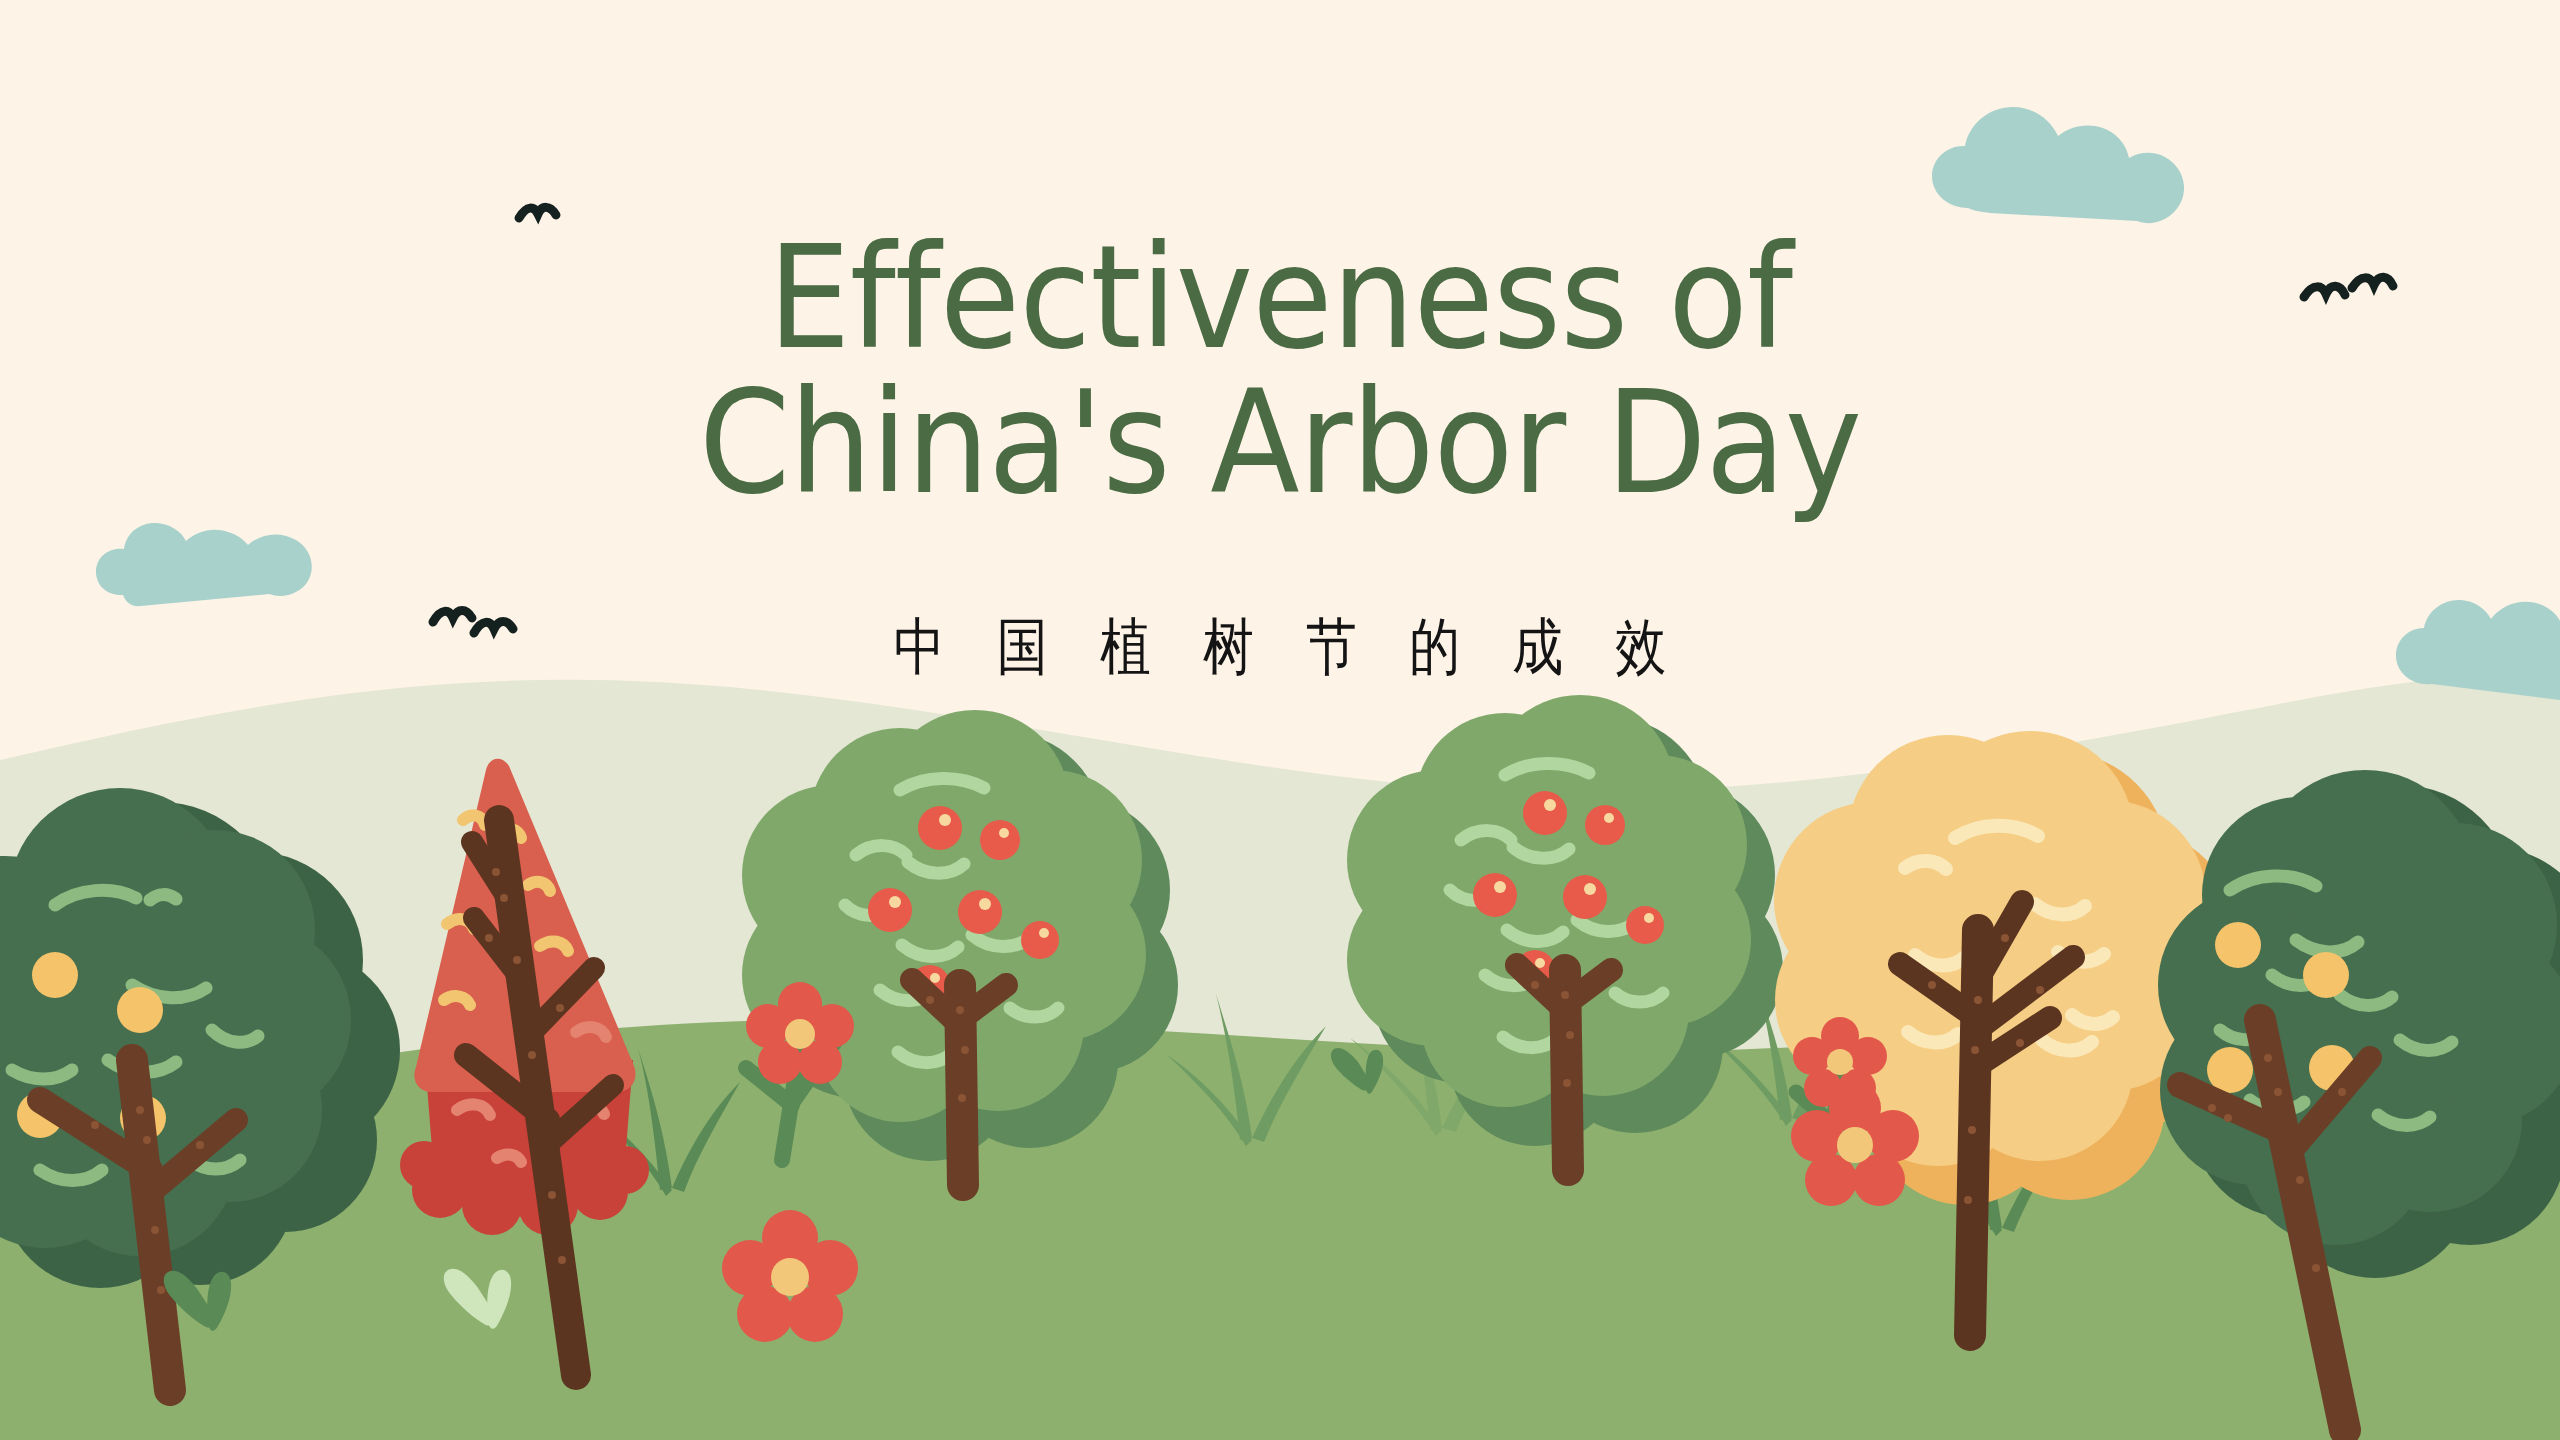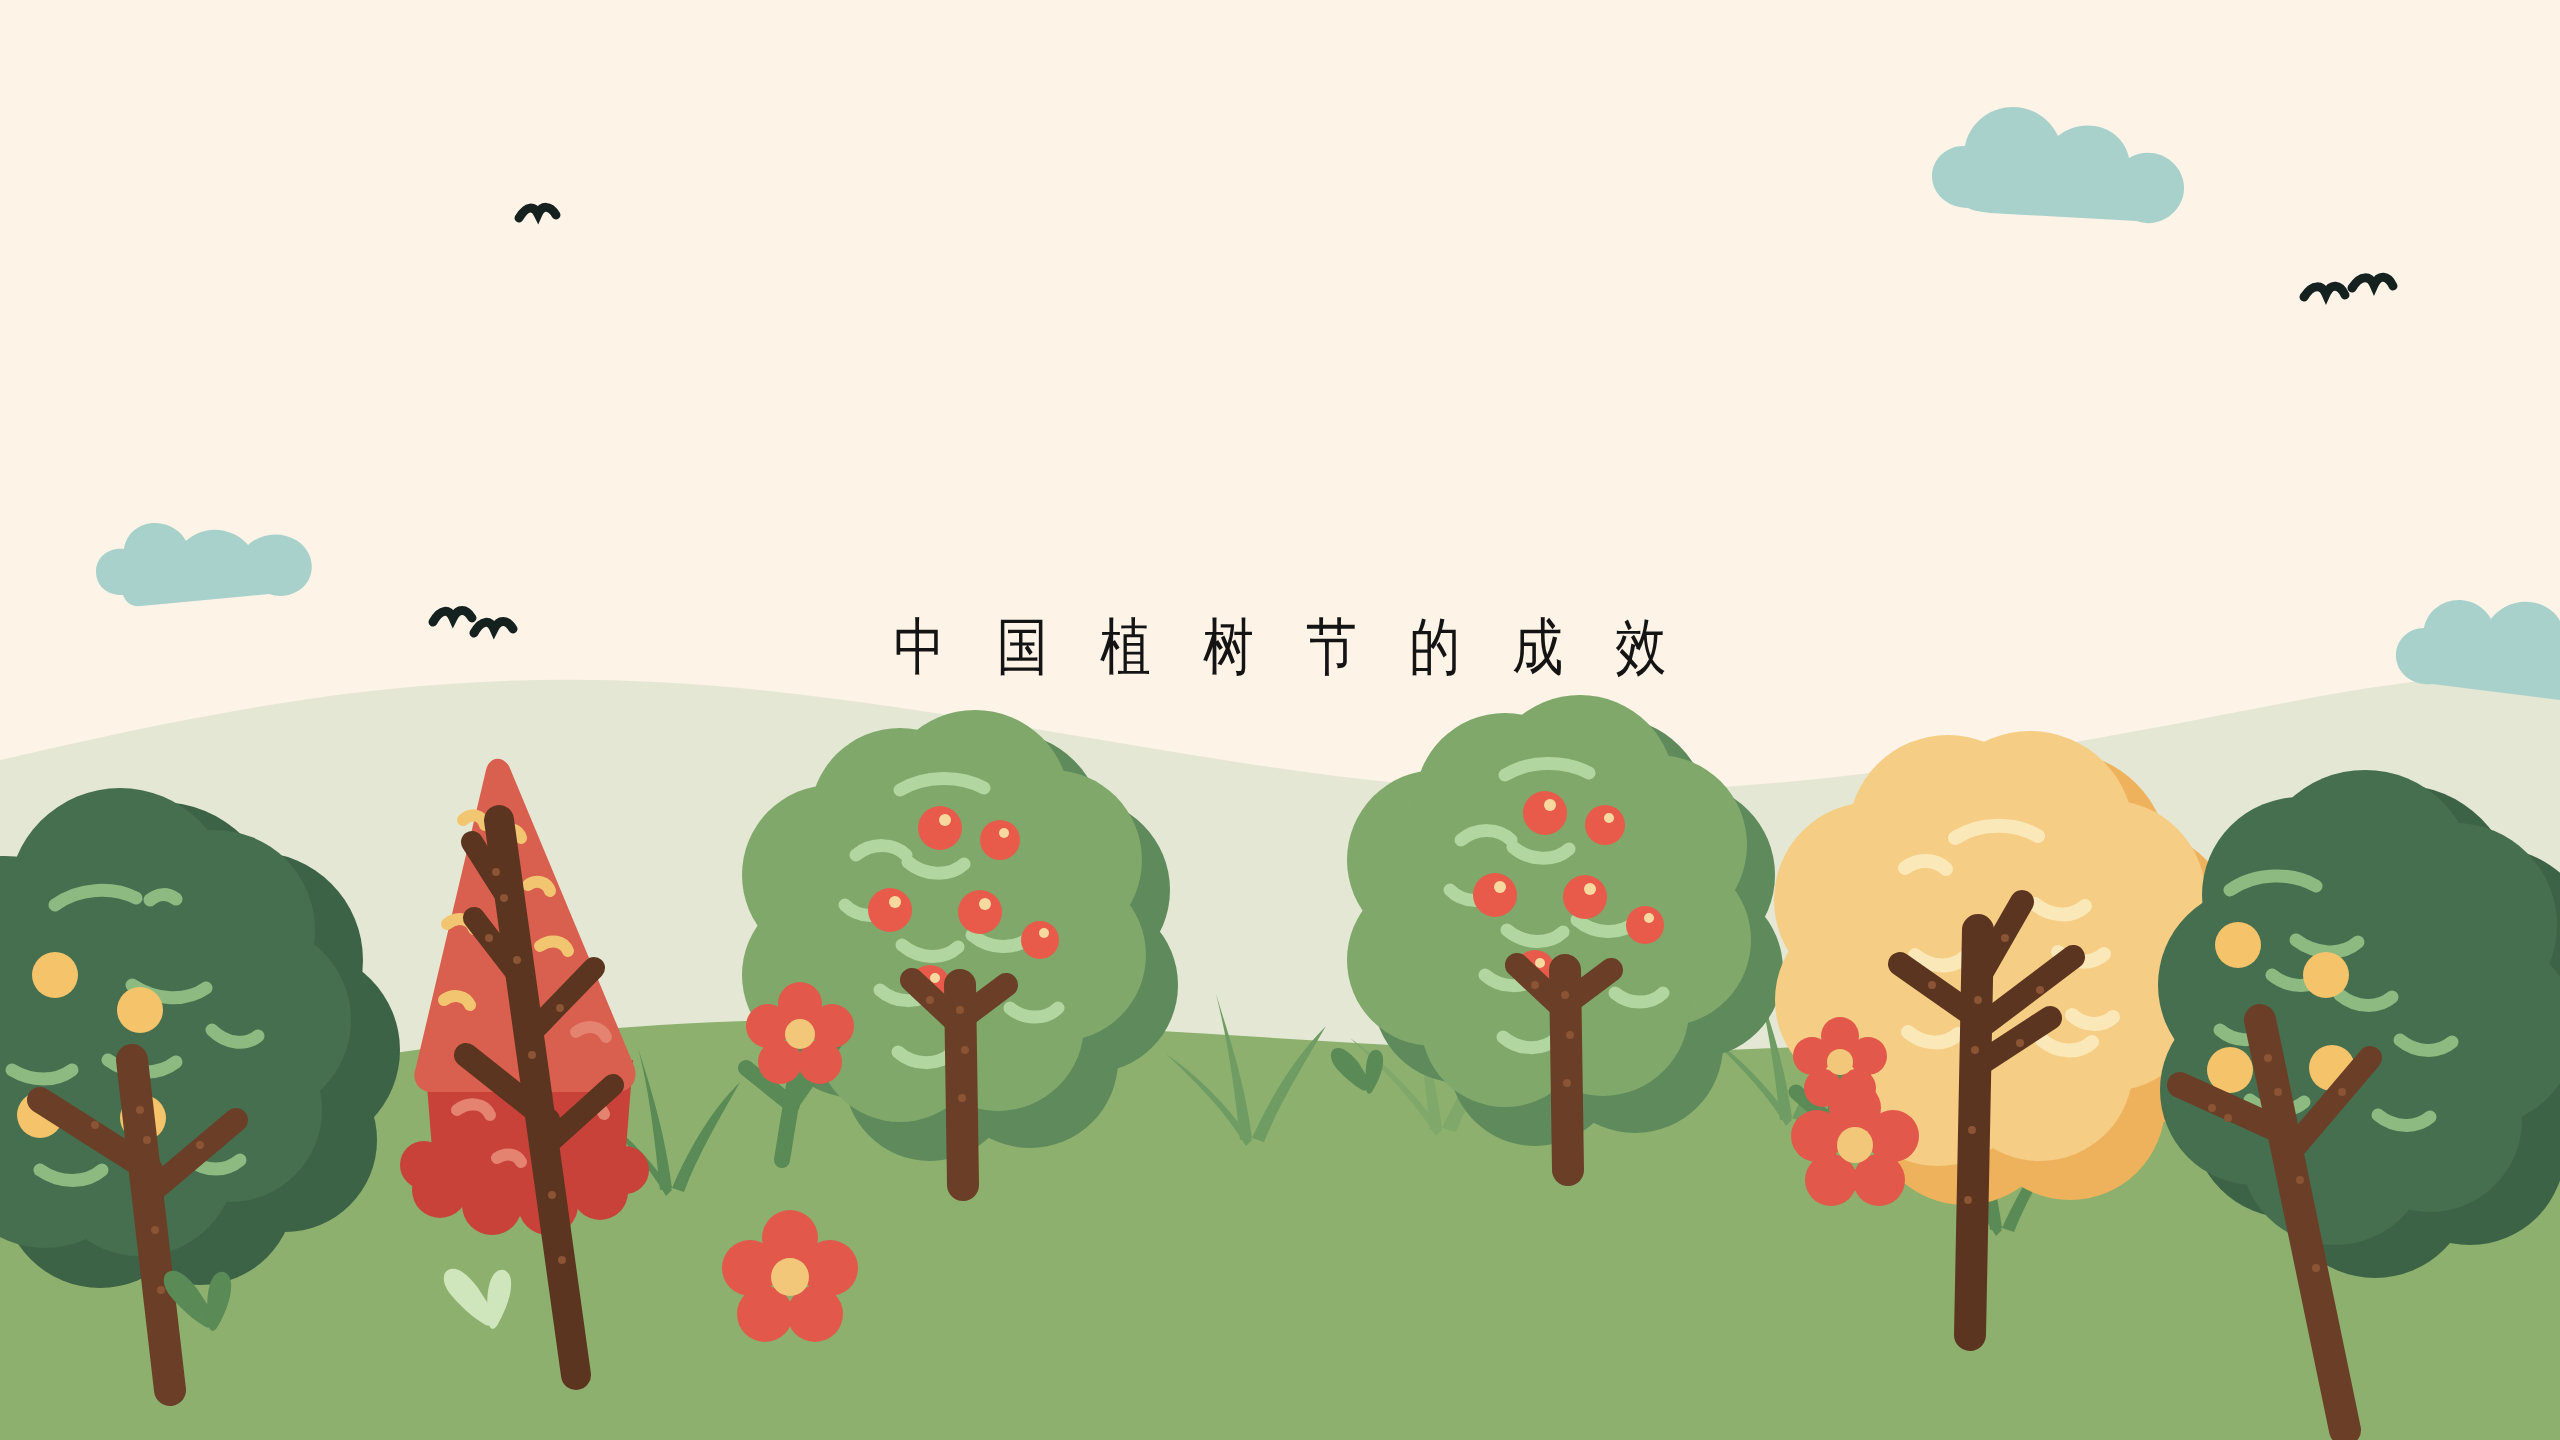--- a/index.html
+++ b/index.html
@@ -535,16 +535,20 @@
     <g fill="#5a8a55">
       <path d="M1358,1062 C1348,1050 1340,1046 1334,1049 C1329,1052 1330,1061 1337,1069
                C1345,1078 1354,1085 1362,1090 C1366,1092 1371,1089 1371,1083 Z"></path>
       <path d="M1366,1086 C1365,1071 1366,1059 1370,1053 C1375,1047 1382,1050 1383,1058
                C1384,1068 1379,1080 1373,1090 C1370,1096 1366,1095 1366,1086 Z"></path>
     </g>
 
   </svg>
 
   <div class="txtlayer">
+    <div id="title-block">
+      <span id="title-line-1">Effectiveness of</span>
+      <span id="title-line-2">China's Arbor Day</span>
+    </div>
     <div id="subtitle">中 国 植 树 节 的 成 效</div>
   </div>
 
 </div>
 
 </body></html>

